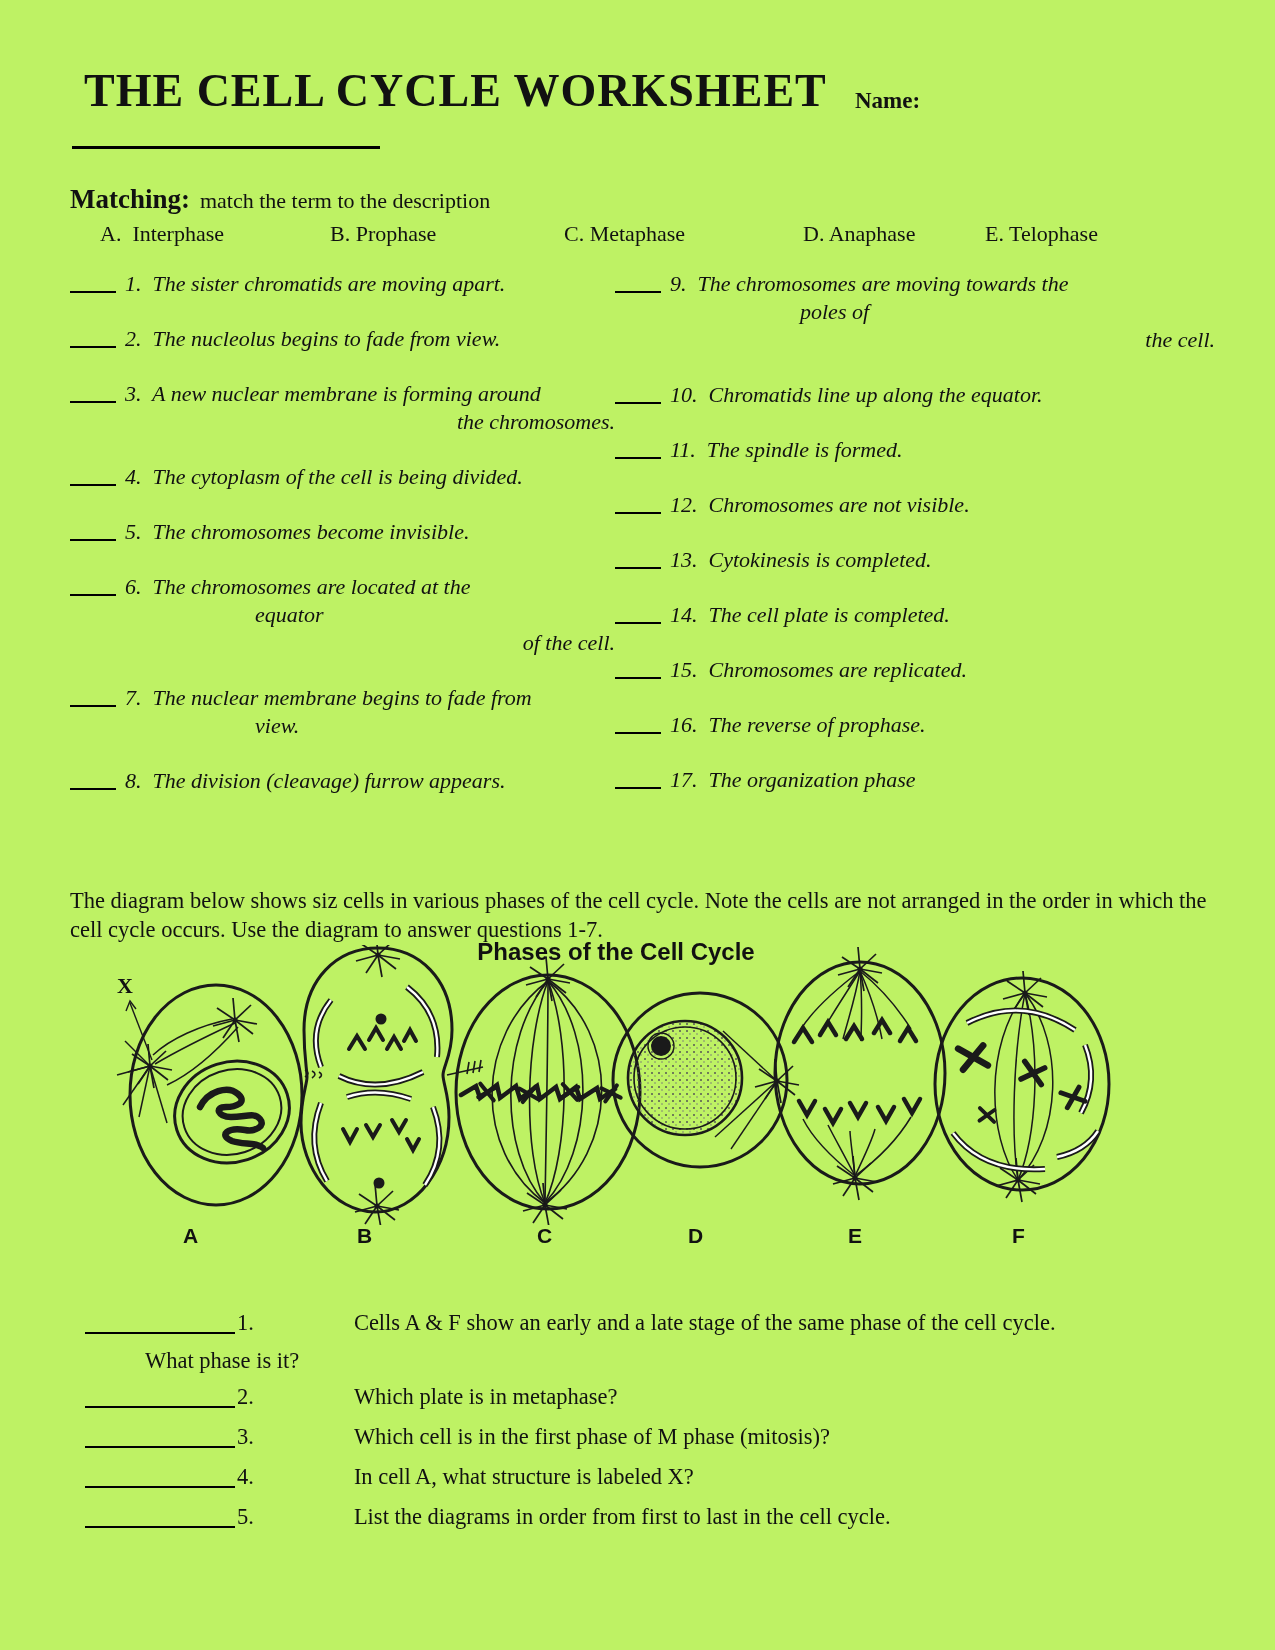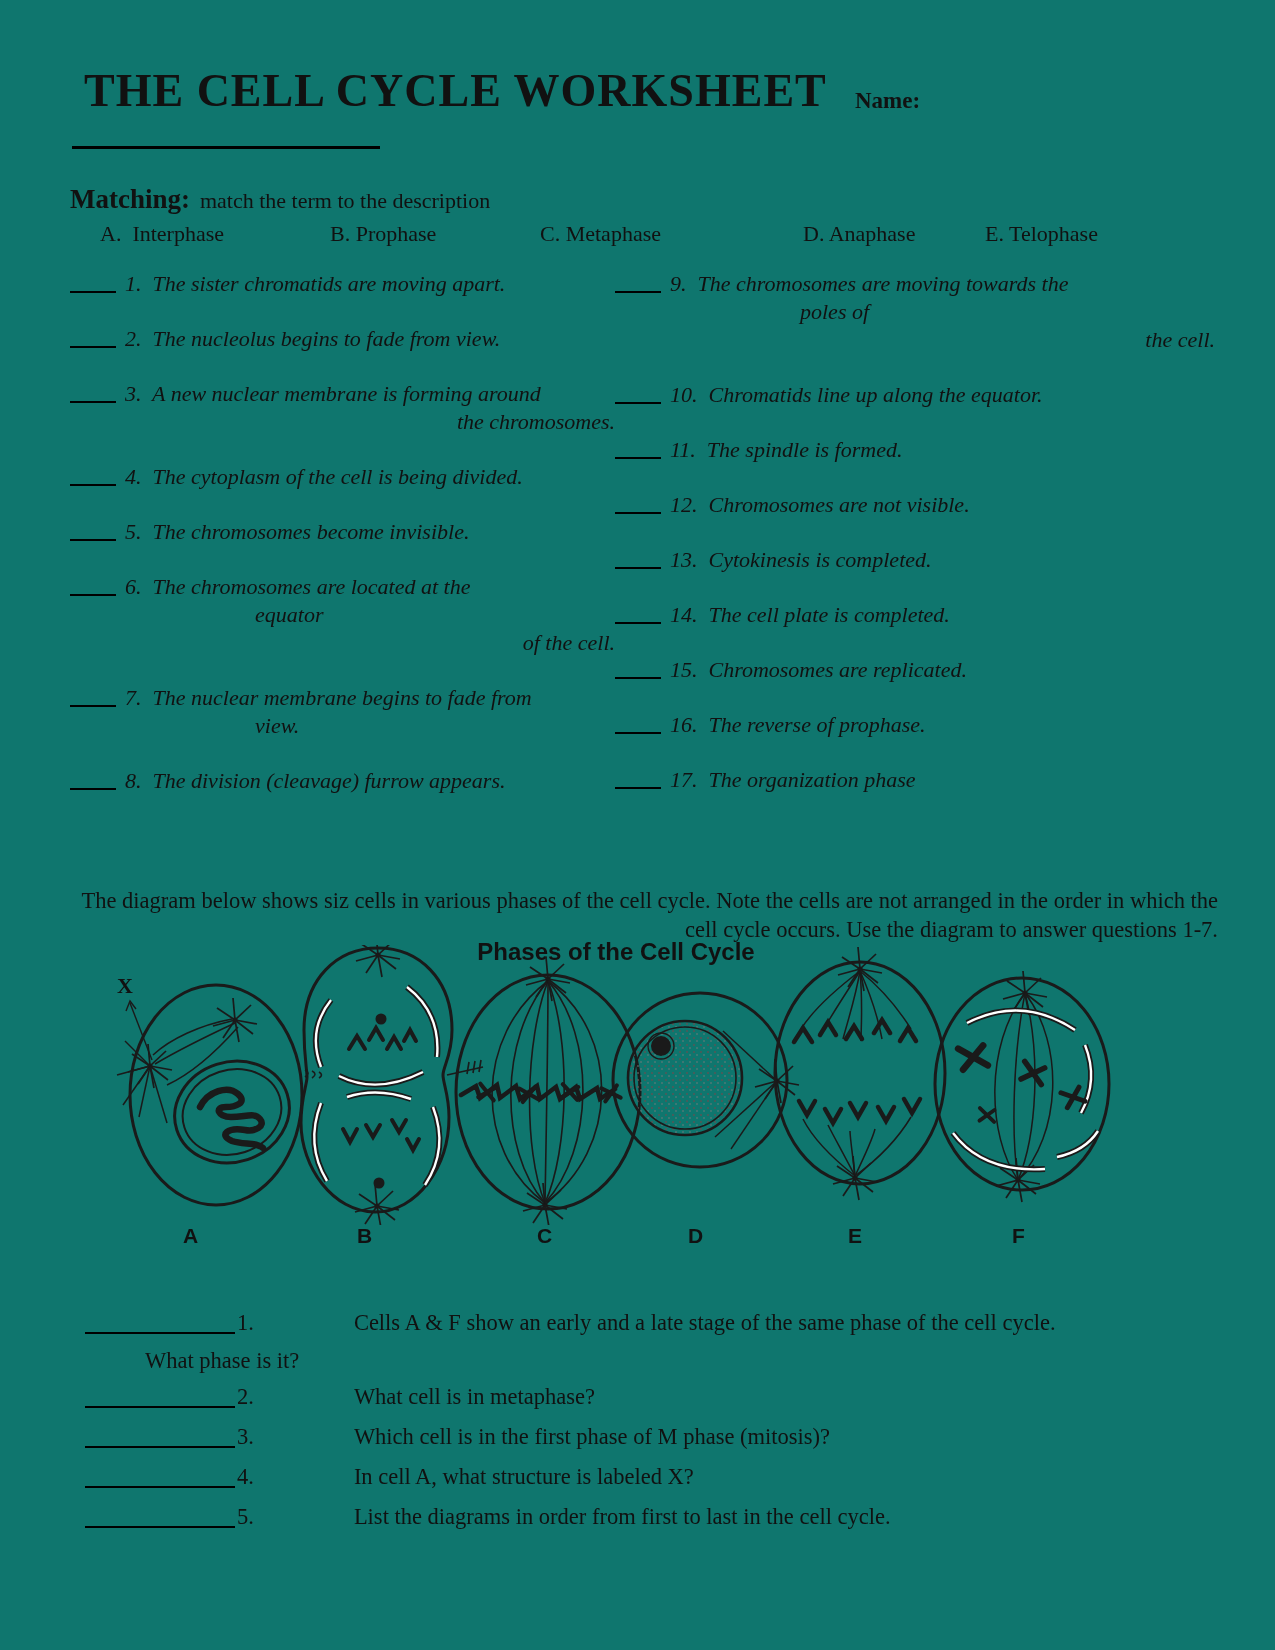--- a/index.html
+++ b/index.html
@@ -1,42 +1,42 @@
 <!DOCTYPE html>
 <html><head>
 <meta charset="utf-8">
 <style>
   html,body{margin:0;padding:0;background:#e8e8e8;}
-  .page{position:relative;width:1275px;height:1650px;background:#0f766e;margin:0 auto;
+  .page{position:relative;width:1275px;height:1650px;background:#bef264;margin:0 auto;
         font-family:"Liberation Serif", serif;color:#111;overflow:hidden;}
   .bindtxt{white-space:pre-wrap;}
 
   .title{position:absolute;left:84px;top:64px;font-size:46px;font-weight:700;
          letter-spacing:1px;white-space:pre;}
   .name-label{position:absolute;left:855px;top:88px;font-size:23px;font-weight:700;}
   .sig-line{position:absolute;left:72px;top:146px;width:308px;border-top:3px solid #000;}
 
   .matching-head{position:absolute;left:70px;top:184px;}
   .mh{font-size:27px;font-weight:700;}
   .mi{font-size:22px;margin-left:10px;}
   .terms{position:absolute;top:221px;left:0;width:1275px;height:30px;font-size:22px;text-decoration:underline;}
   .terms span{position:absolute;white-space:pre;}
-  .t0{left:100px}.t1{left:330px}.t2{left:540px}.t3{left:803px}.t4{left:985px}
+  .t0{left:100px}.t1{left:330px}.t2{left:564px}.t3{left:803px}.t4{left:985px}
 
   .mcols{position:absolute;left:70px;top:270px;width:1145px;display:flex;}
   .mcol-left{width:545px;}
   .mcol-right{width:600px;}
   .mitem{display:flex;align-items:flex-start;margin-bottom:27px;font-size:22px;line-height:28px;font-style:italic;}
   .mblank{flex:0 0 46px;height:21px;border-bottom:2px solid #000;margin-right:9px;}
   .mtext{flex:1;}
   .mline{white-space:pre-wrap;}
   .ind-a{margin-left:44px;text-align:right;}
   .ind-b{margin-left:130px;}
 
-  .intro{position:absolute;left:70px;top:886px;width:1148px;font-size:22.5px;line-height:29px;white-space:pre-wrap;text-align:right;}
+  .intro{position:absolute;left:70px;top:886px;width:1148px;font-size:22.5px;line-height:29px;white-space:pre-wrap;}
   .diagram-title{position:absolute;left:0;top:938px;width:1232px;text-align:center;
       font-family:"Liberation Sans", sans-serif;font-size:24px;font-weight:700;}
   .cells-svg{position:absolute;left:55px;top:945px;}
   .cell-label{position:absolute;top:1224px;font-family:"Liberation Sans", sans-serif;
       font-size:21px;font-weight:700;}
   .cl0{left:183px}.cl1{left:357px}.cl2{left:537px}.cl3{left:688px}.cl4{left:848px}.cl5{left:1012px}
 
   .bquestions{position:absolute;left:85px;top:1308px;width:1130px;font-size:22.5px;}
   .qrow{display:flex;align-items:flex-start;height:30px;margin-bottom:10px;line-height:30px;}
   .qrow.q1{margin-bottom:8px;}
@@ -392,21 +392,21 @@
   <div class="bquestions">
     <div class="qrow q1">
       <span class="qblank"></span>
       <span class="qnum">1.</span>
       <span class="qtext">Cells A &amp; F show an early and a late stage of the same phase of the cell cycle.</span>
     </div>
     <div class="qcont">What phase is it?</div>
     <div class="qrow">
       <span class="qblank"></span>
       <span class="qnum">2.</span>
-      <span class="qtext">What cell is in metaphase?</span>
+      <span class="qtext">Which plate is in metaphase?</span>
     </div>
     <div class="qrow">
       <span class="qblank"></span>
       <span class="qnum">3.</span>
       <span class="qtext">Which cell is in the first phase of M phase (mitosis)?</span>
     </div>
     <div class="qrow">
       <span class="qblank"></span>
       <span class="qnum">4.</span>
       <span class="qtext">In cell A, what structure is labeled X?</span>

